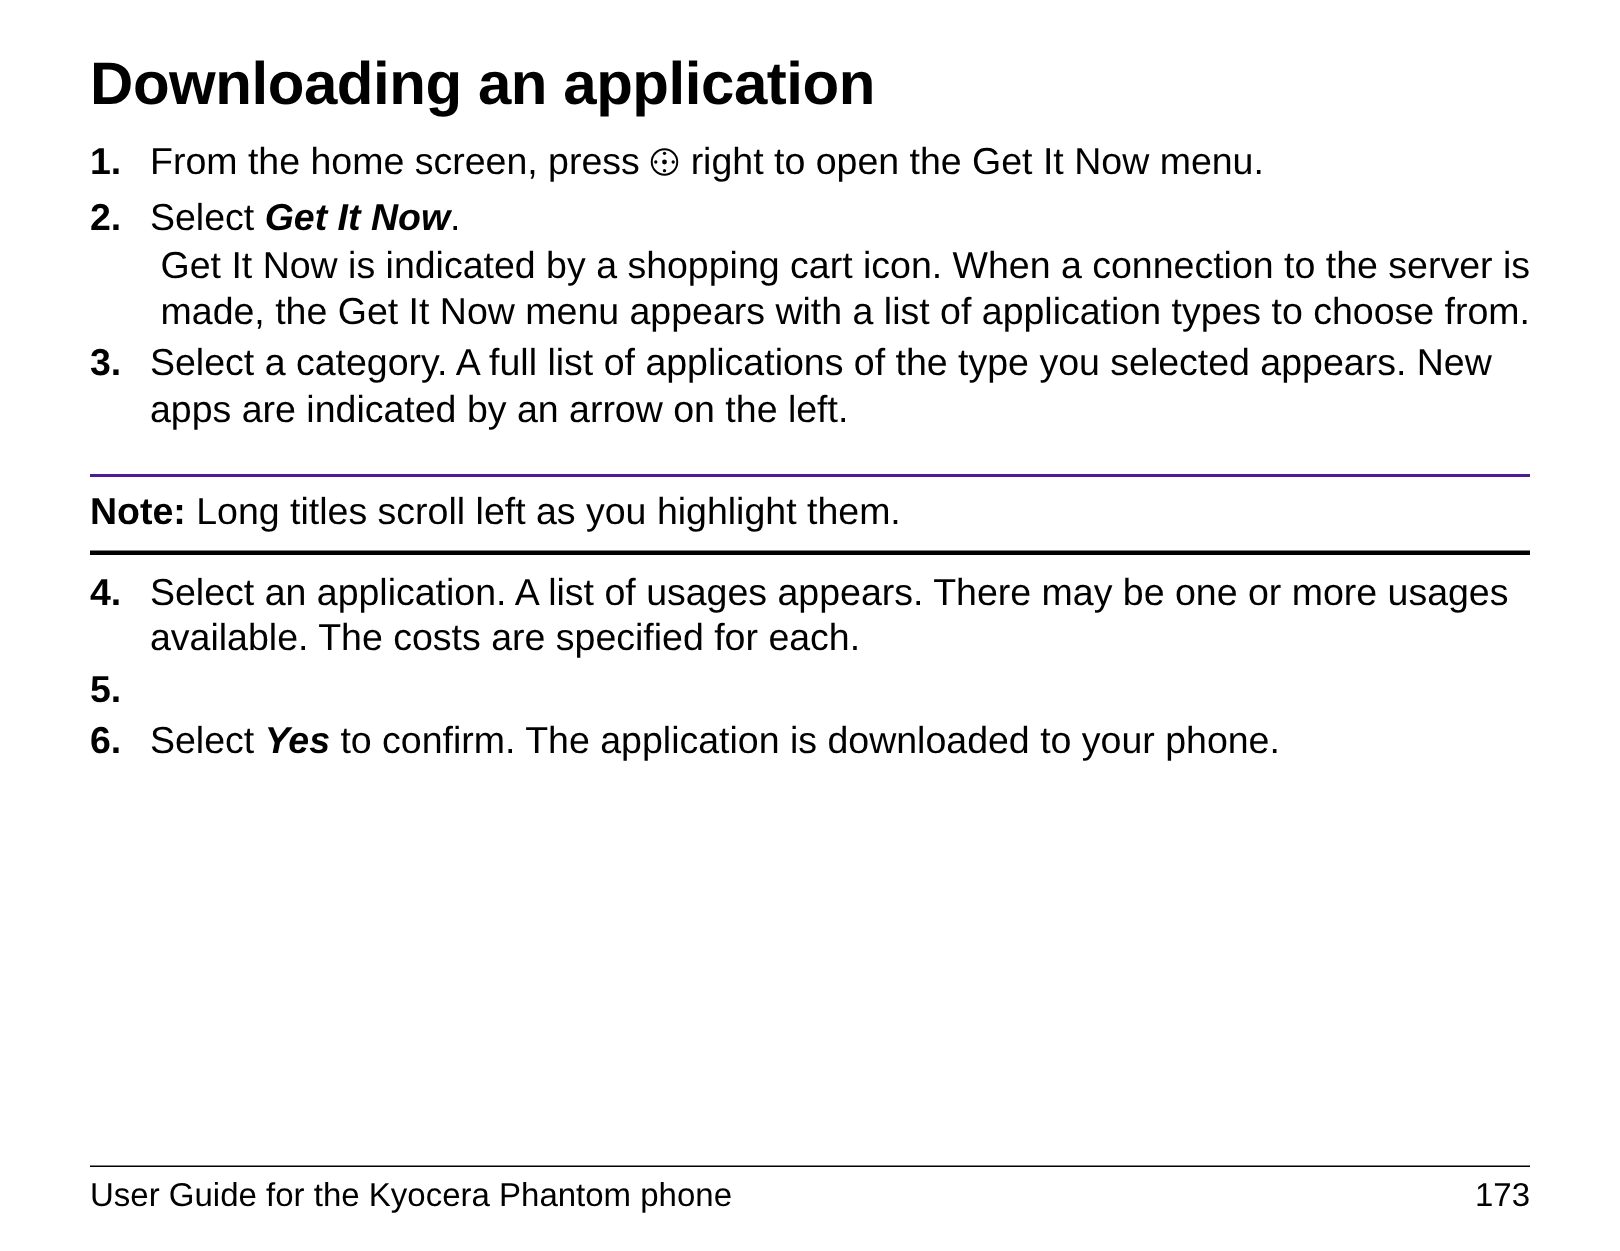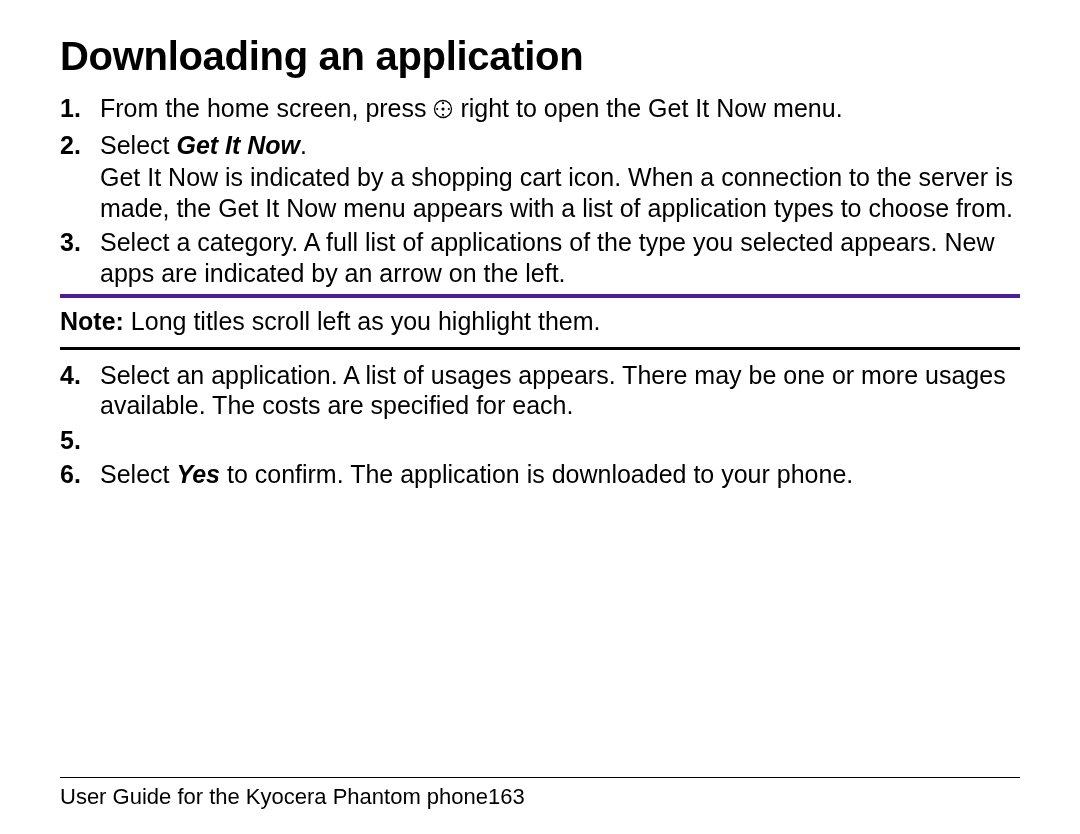--- a/index.html
+++ b/index.html
@@ -5,24 +5,24 @@
     * { box-sizing: border-box; margin: 0; padding: 0; }
     html, body { width: 1080px; height: 834px; background: #fff; font-family: Arial, Helvetica, sans-serif; color: #000; }
     .page { padding: 34px 60px 0 60px; position: relative; height: 100%; }
     h1 { font-size: 40px; font-weight: bold; margin-bottom: 14px; letter-spacing: -0.3px; }
     ol { list-style: none; font-size: 25px; line-height: 1.22; }
     ol li { display: flex; margin-bottom: 4px; }
     ol li .num { font-weight: bold; width: 40px; flex-shrink: 0; }
     ol li .body { flex: 1; }
     .bold { font-weight: bold; font-style: italic; }
     .nav-icon { display: inline-block; vertical-align: -2px; }
-    .note-block { border-top: 4px solid #4c1d95; border-bottom: 3px solid #000; padding: 8px 0 10px 0; margin: 6px 0 10px 0; font-size: 25px; line-height: 1.22; }
+    .note-block { border-top: 2px solid #4c1d95; border-bottom: 3px solid #000; padding: 8px 0 10px 0; margin: 28px 0 10px 0; font-size: 25px; line-height: 1.22; }
     .note-label { font-weight: bold; }
-    .footer { position: absolute; left: 60px; right: 60px; bottom: 24px; border-top: 1px solid #000; padding-top: 6px; display: flex; justify-content: flex-start; font-size: 22px; }
-    .para { margin-top: 2px; }
+    .footer { position: absolute; left: 60px; right: 60px; bottom: 24px; border-top: 1px solid #000; padding-top: 6px; display: flex; justify-content: space-between; font-size: 22px; }
+    .para { margin-top: 2px; text-align: right; }
   </style>
 </head>
 <body>
 
 <div class="page">
 
   <h1>Downloading an application</h1>
 
   <ol>
 
@@ -81,16 +81,16 @@
       <span class="body">
         <span>Select </span><span class="bold">Yes</span><span> to confirm. The application is downloaded to your phone.</span>
       </span>
     </li>
 
   </ol>
 
 
   <div class="footer">
     <span>User Guide for the Kyocera Phantom phone</span>
-    <span>163</span>
+    <span>173</span>
   </div>
 
 </div>
 
 </body></html>

